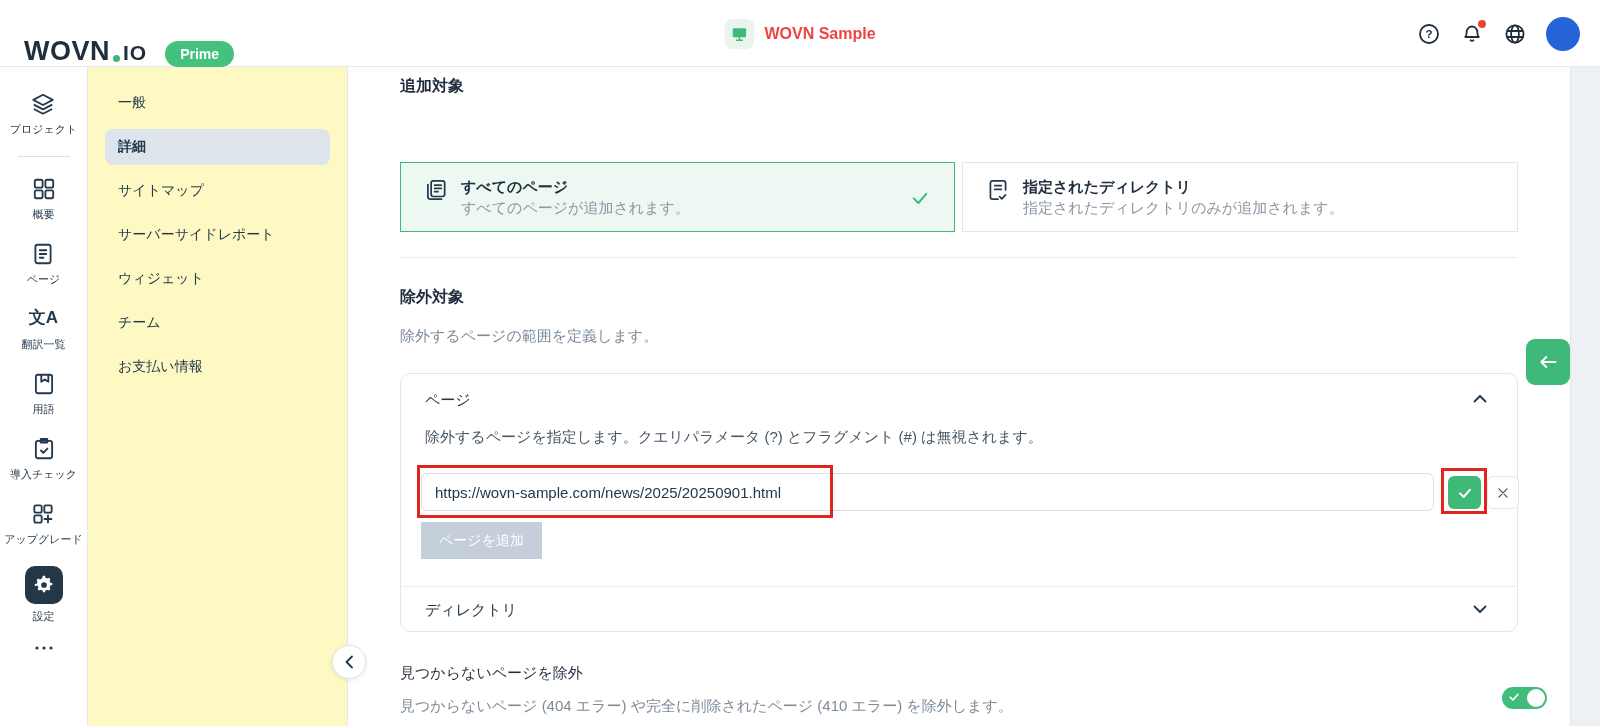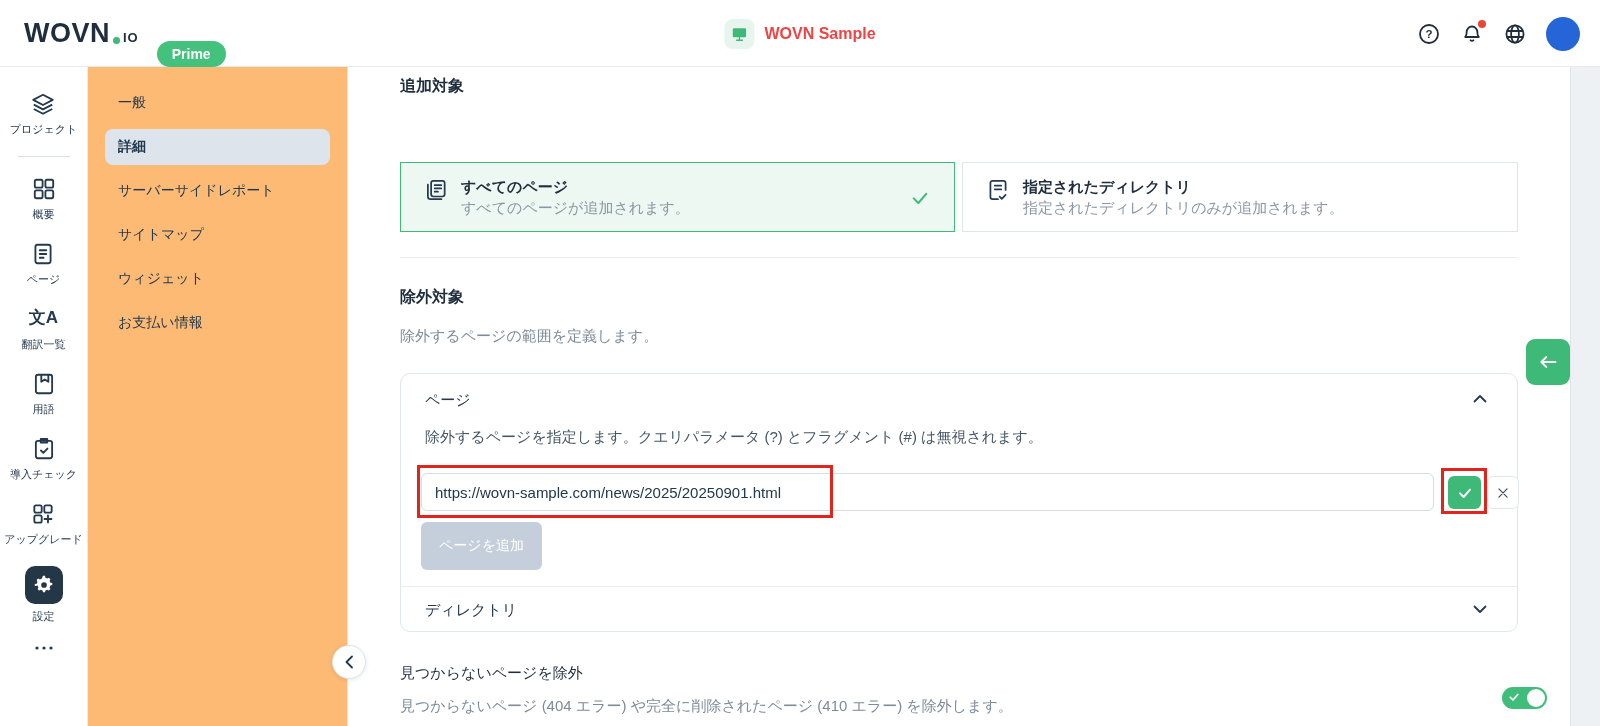--- a/index.html
+++ b/index.html
@@ -3,25 +3,25 @@
 <meta charset="utf-8">
 <style>
   * { margin:0; padding:0; box-sizing:border-box; }
   html,body { background:#fff; }
   body { font-family:"Liberation Sans","DejaVu Sans",sans-serif; color:#22384c; }
   #app { position:relative; width:1600px; height:726px; background:#fff; overflow:hidden; }
 
   
   .header { position:absolute; top:0; left:0; width:1600px; height:67px; background:#fff;
             border-bottom:1px solid #e6eaee; z-index:5; }
-  .header-left { position:absolute; left:24px; top:0; height:67px; display:flex; align-items:center; gap:18px; }
+  .header-left { position:absolute; left:24px; top:0; height:67px; display:flex; align-items:flex-end; gap:18px; }
   .logo { display:flex; align-items:baseline; cursor:pointer; }
   .logo-brand { font-size:27px; font-weight:800; color:#1f2d3d; letter-spacing:.5px; }
   .logo-dot { width:7px; height:7px; border-radius:50%; background:#3eb977; margin:0 3px; align-self:flex-end; margin-bottom:5px; }
-  .logo-suffix { font-size:13px; font-weight:800; color:#1f2d3d; letter-spacing:1px; text-transform:uppercase; }
+  .logo-suffix { font-size:21px; font-weight:800; color:#1f2d3d; letter-spacing:1px; text-transform:uppercase; }
   .prime-badge { background:#45c17e; color:#fff; font-size:14px; font-weight:700;
                  padding:5px 15px; border-radius:15px;margin-top:41px; }
   .header-center { position:absolute; left:50%; transform:translateX(-50%); top:0; height:67px;
                    display:flex; align-items:center; gap:10px; }
   .project-icon-box { width:30px; height:30px; border-radius:8px; background:#e7f5ee;
                       display:flex; align-items:center; justify-content:center; }
   .project-name { font-size:16px; font-weight:700; color:#ef4444; }
   .header-right { position:absolute; right:20px; top:0; height:67px; display:flex; align-items:center; gap:19px; }
   .contact-btn { border:1px solid #d6dde4; background:#fff; border-radius:8px; padding:9px 19px;
                  font-size:14px; color:#1f2d3d; cursor:pointer; font-family:inherit; }
@@ -34,21 +34,21 @@
                   padding-top:24px; z-index:4; }
   .isb-item { display:flex; flex-direction:column; align-items:center; gap:5px; cursor:pointer; margin-bottom:19px; }
   .isb-label { font-size:11px; color:#24394e; white-space:nowrap; }
   .isb-divider { width:52px; height:1px; background:#d9e1e8; margin:0 0 19px 0; }
   .isb-glyph { font-size:17px; font-weight:700; color:#24394e; line-height:24px; height:26px; }
   .isb-gear-box { width:38px; height:38px; border-radius:10px; background:#243747;
                   display:flex; align-items:center; justify-content:center; }
   .isb-more { margin-top:2px; cursor:pointer; }
 
   
-  .settings-nav { position:absolute; left:88px; top:67px; width:260px; height:659px; background:#fdba74;
+  .settings-nav { position:absolute; left:88px; top:67px; width:260px; height:659px; background:#fef9c3;
                   border-right:1px solid #e3e8ed; padding:18px 17px 0 17px; z-index:3; }
   .snav-item { height:36px; display:flex; align-items:center; padding:0 13px; font-size:14px; color:#22384c;
                border-radius:8px; margin-bottom:8px; cursor:pointer; white-space:nowrap; }
   .snav-item.active { background:#dde4ec; font-weight:700; }
 
   
   .sect-title { position:absolute; font-size:16px; font-weight:700; color:#1f2d3d; }
   .sect-desc  { position:absolute; font-size:15px; color:#7d8b99; }
   .option-card { position:absolute; top:162px; height:70px; border-radius:0; background:#fff;
                  border:1px solid #dfe5ea; cursor:pointer; }
@@ -63,21 +63,21 @@
            border:1px solid #e2e7ec; border-radius:10px; background:#fff; }
   .panel-row-title { position:absolute; left:24px; font-size:15px; font-weight:500; color:#22384c; }
   .panel-chevron { position:absolute; right:30px; cursor:pointer; }
   .panel-desc { position:absolute; left:24px; top:54px; font-size:15px; color:#465664; }
   .url-input { position:absolute; left:20px; top:99px; width:1013px; height:38px; border:1px solid #d6dde4;
                border-radius:6px; font-size:15px; color:#22384c; padding:0 13px; font-family:inherit; outline:none; }
   .confirm-btn { position:absolute; left:1047px; top:102px; width:33px; height:33px; border:none; border-radius:6px;
                  background:#3eb977; cursor:pointer; display:flex; align-items:center; justify-content:center; }
   .remove-btn { position:absolute; left:1086px; top:102px; width:32px; height:33px; border:1px solid #e2e8ee;
                 border-radius:6px; background:#fff; cursor:pointer; display:flex; align-items:center; justify-content:center; }
-  .add-page-btn { position:absolute; left:20px; top:148px; height:48px; padding:0 18px; border:none; border-radius:6px;
+  .add-page-btn { position:absolute; left:20px; top:148px; height:37px; padding:0 18px; border:none; border-radius:0;
                   background:#c5cfdb; color:#fff; font-size:14px; cursor:default; font-family:inherit; }
   .panel-inner-divider { position:absolute; left:1px; top:212px; width:1116px; height:1px; background:#e9edf0; }
 
   .toggle { position:absolute; left:1502px; top:687px; width:45px; height:22px; border-radius:11px;
             background:#41bd7b; cursor:pointer; }
   .toggle-knob { position:absolute; right:2px; top:2px; width:18px; height:18px; border-radius:50%; background:#fff; }
   .toggle-check { position:absolute; left:6px; top:4px; }
 
   
   .annotation { position:absolute; border:3px solid #e1251c; z-index:8; pointer-events:none; }
@@ -218,23 +218,24 @@
         <circle cx="3" cy="3" r="1.6" fill="#24394e"></circle>
           <circle cx="10" cy="3" r="1.6" fill="#24394e"></circle>
           <circle cx="17" cy="3" r="1.6" fill="#24394e"></circle>
       </svg>
     </div>
   </div>
 
   <div class="settings-nav">
     <div class="snav-item">一般</div>
     <div class="snav-item active">詳細</div>
+    <div class="snav-item">サイトマップ</div>
     <div class="snav-item">サーバーサイドレポート</div>
-    <div class="snav-item">サイトマップ</div>
     <div class="snav-item">ウィジェット</div>
+    <div class="snav-item">チーム</div>
     <div class="snav-item">お支払い情報</div>
   </div>
 
   <div class="sect-title" style="left:400px; top:76px;">追加対象</div>
 
   <div class="option-card selected" style="left:400px; width:555px;">
     <div class="card-inner">
       <svg width="26" height="26" viewBox="0 0 24 24" fill="none" stroke="#24394e" stroke-width="1.6" stroke-linecap="round">
         <rect x="7.5" y="3.5" width="12.5" height="14.5" rx="2"></rect>
           <path d="M10.8 7.5h6M10.8 10.5h6M10.8 13.5h3"></path>

